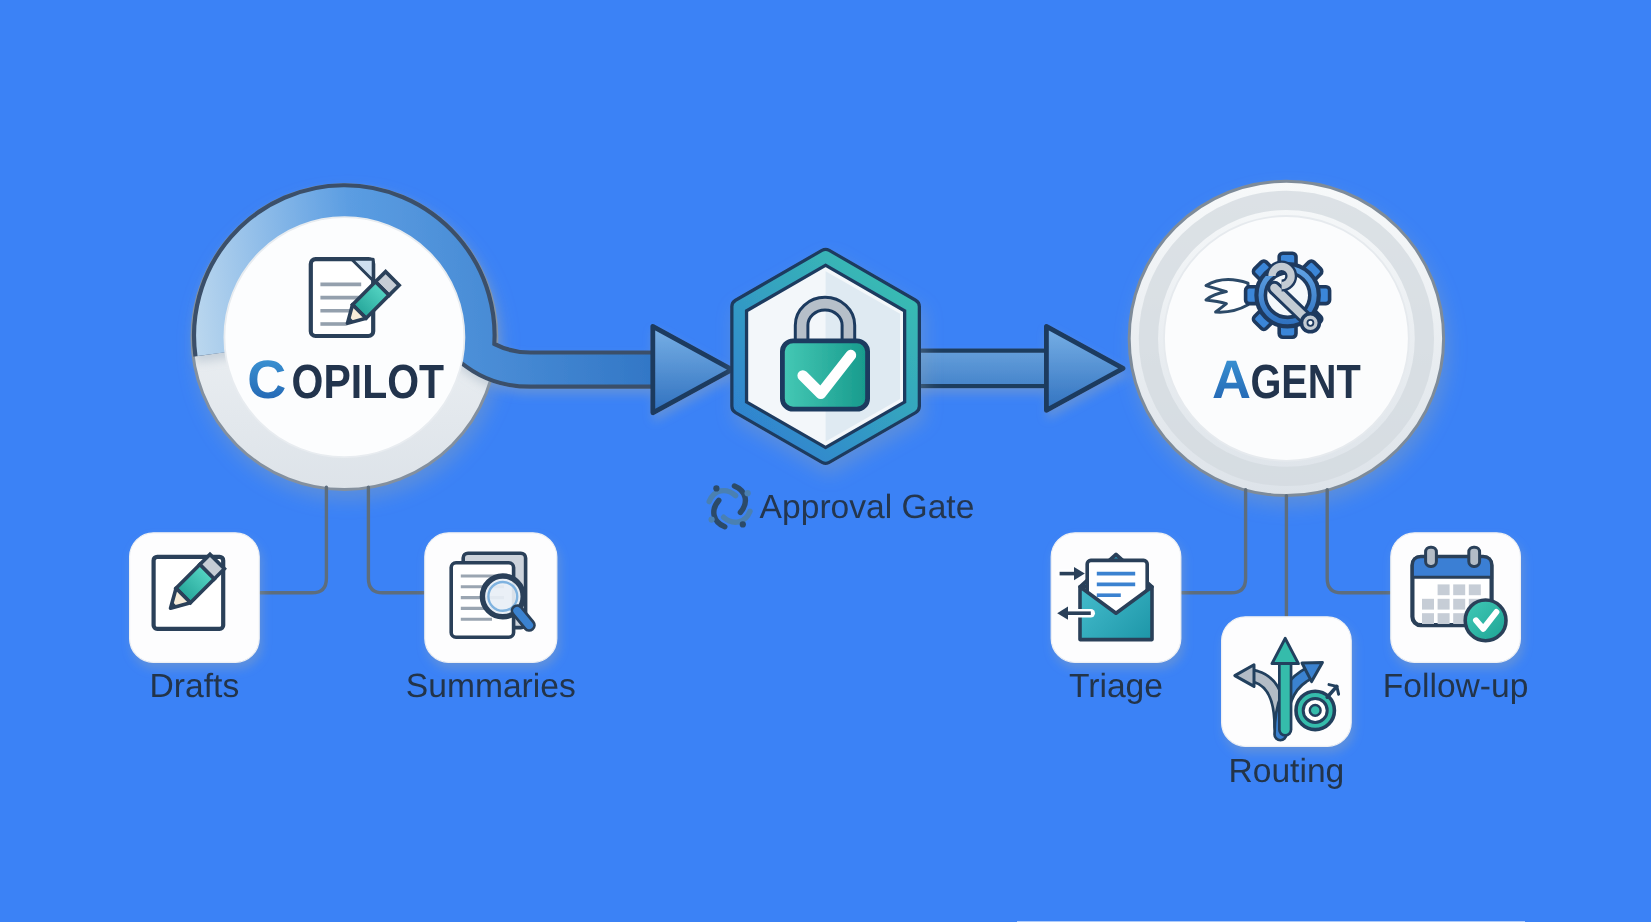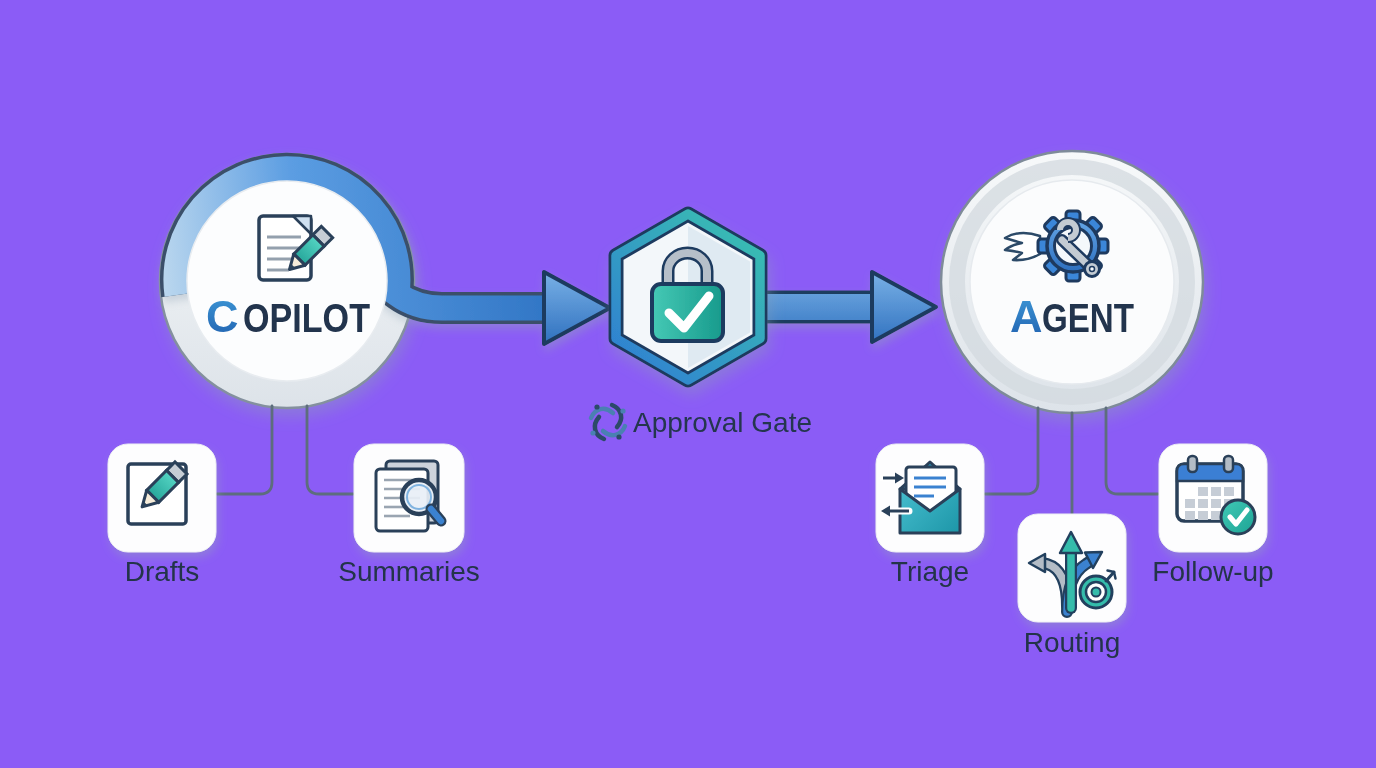--- a/index.html
+++ b/index.html
@@ -1,16 +1,16 @@
 <!DOCTYPE html>
 <html><head>
 <meta charset="utf-8">
 <style>
   html,body{margin:0;padding:0;background:#ffffff;}
-  .stage{position:relative;width:1376px;height:768px;background:#8b5cf6;overflow:hidden;
+  .stage{position:relative;width:1376px;height:768px;background:#3b82f6;overflow:hidden;
          font-family:"Liberation Sans",sans-serif;}
   svg{display:block;}
   .node-initial{font-size:45px;font-weight:bold;fill:url(#gBlueGlyph);}
   .node-rest{font-size:40px;font-weight:bold;fill:#22344d;}
   .card-label{font-size:28px;fill:#233449;text-anchor:middle;}
   .gate-label{font-size:28px;fill:#24364e;}
   .connector{stroke:#5d6d7d;stroke-width:2.8;fill:none;stroke-linecap:round;}
   .card{fill:#fdfdfe;stroke:#eef0f3;stroke-width:1;}
 </style>
 </head>

